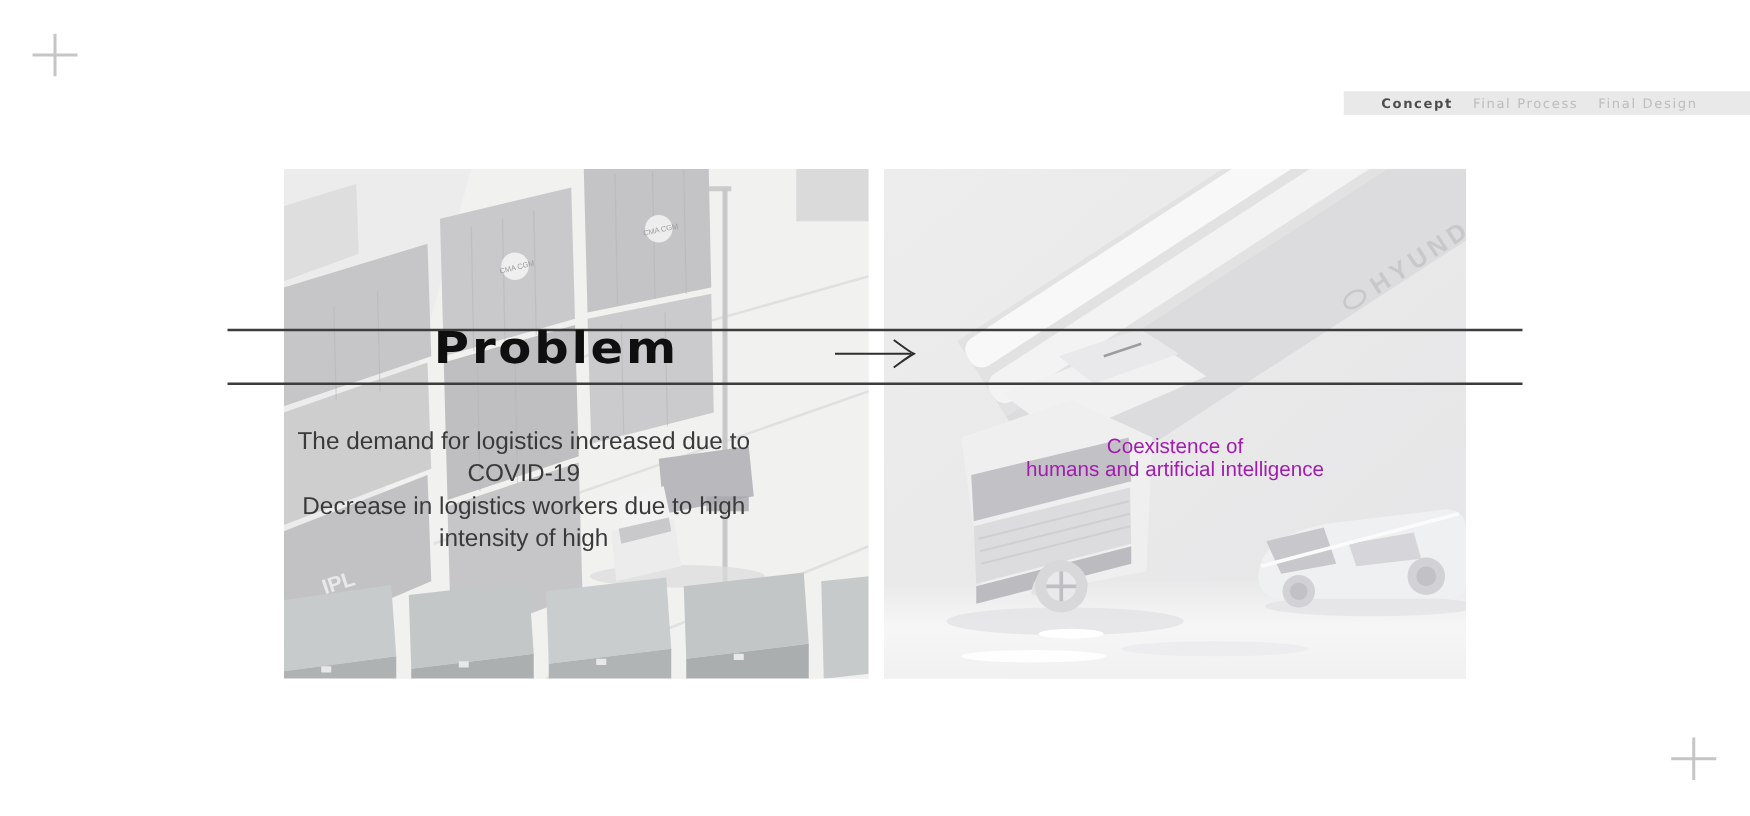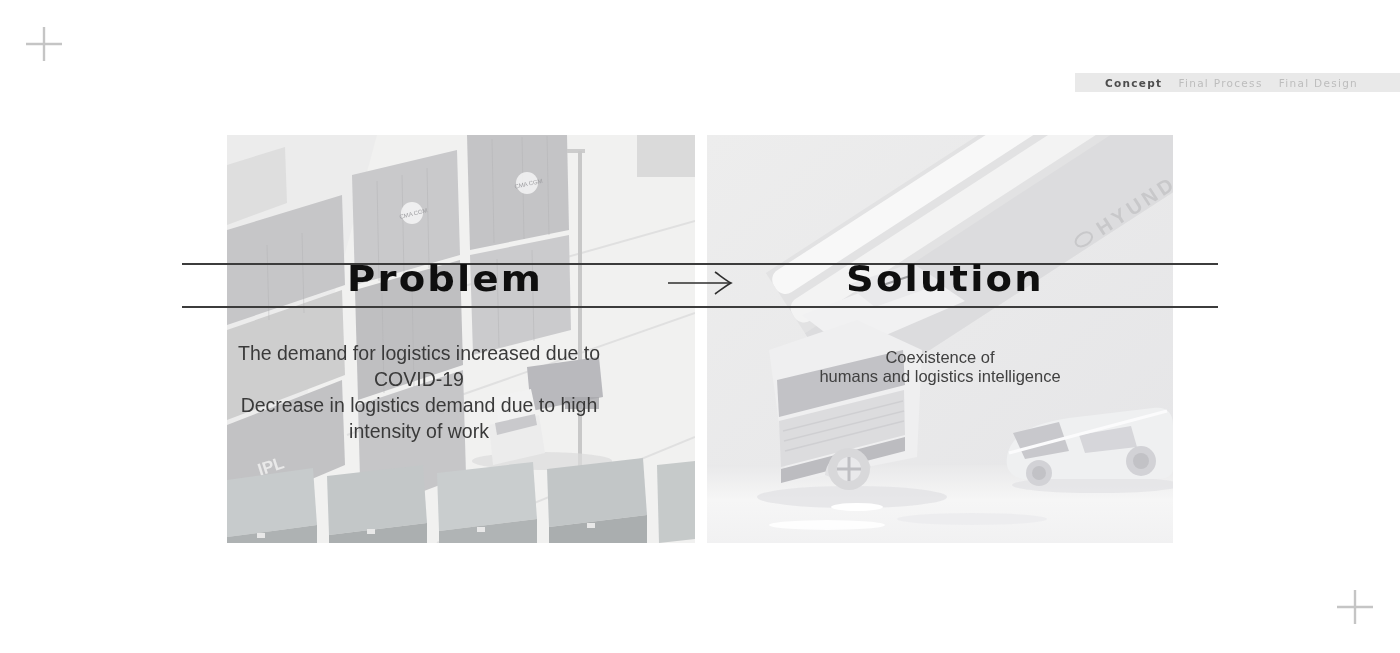--- a/index.html
+++ b/index.html
@@ -53,21 +53,21 @@
   
   .arrow-wrap { position:absolute; left:666px; top:268px; width:70px; height:30px; z-index:6; }
   .arrow-wrap svg { display:block; }
 
   
   .desc {
     position:absolute; z-index:6; text-align:center; color:#3a3a3a;
     font-family:"Liberation Sans", sans-serif;
   }
   .desc.problem  { left:227px; top:340px; width:384px; font-size:19.5px; line-height:26px; }
-  .desc.solution { left:707px; top:348px; width:466px; font-size:16.5px; line-height:19px; color:#404040; }
+  .desc.solution { left:707px; top:348px; width:466px; font-size:16.5px; line-height:19px; color:#a21caf; }
 </style>
 </head>
 <body>
 
 <div class="canvas">
 
   <svg class="crop-mark tl" viewBox="0 0 44 44">
     <line x1="4" y1="22" x2="40" y2="22"></line>
       <line x1="22" y1="5" x2="22" y2="39"></line>
   </svg>
@@ -213,35 +213,32 @@
       <ellipse cx="150" cy="372" rx="26" ry="4" fill="#ffffff"></ellipse>
     </svg>
   </div>
 
   <div class="rule top"></div>
   <div class="rule bottom"></div>
 
   <div class="title-band problem">
     <span class="stretch">Problem</span>
   </div>
-  <div class="title-band solution">
-    <span class="stretch">Solution</span>
-  </div>
 
   <div class="arrow-wrap">
     <svg width="70" height="30" viewBox="0 0 70 30">
       <g stroke="#2e2e2e" stroke-width="1.6" fill="none">
         <line x1="2" y1="15" x2="63" y2="15"></line>
         <path d="M49 4 C56 9 61 13 65 15 C61 17 56 21 49 26"></path>
       </g>
     </svg>
   </div>
 
   <div class="desc problem">
     <div>The demand for logistics increased due to COVID-19</div>
-    <div>Decrease in logistics demand due to high intensity of work</div>
+    <div>Decrease in logistics workers due to high intensity of high</div>
   </div>
   <div class="desc solution">
     <div>Coexistence of</div>
-    <div>humans and logistics intelligence</div>
+    <div>humans and artificial intelligence</div>
   </div>
 
 </div>
 
 </body></html>

